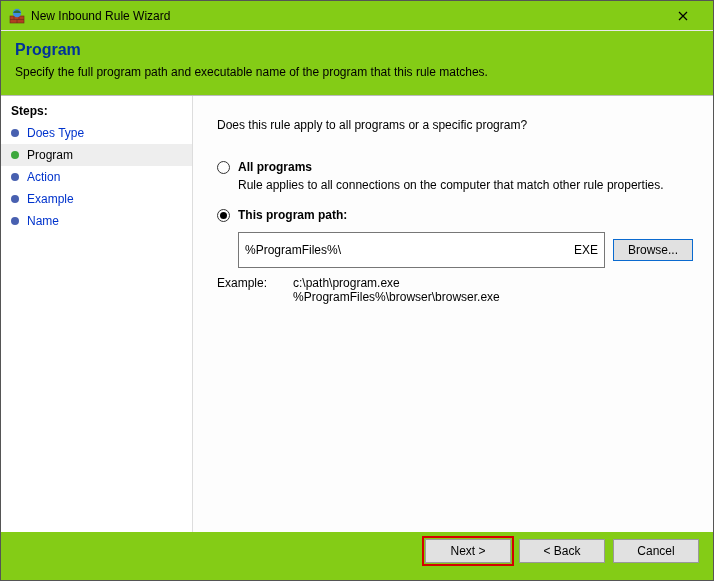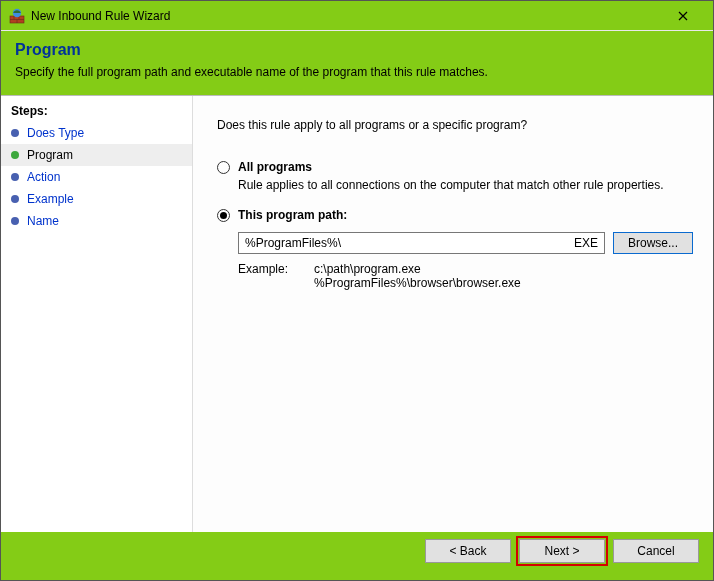--- a/index.html
+++ b/index.html
@@ -118,37 +118,36 @@
     gap: 8px;
     align-items: center;
     margin-top: 6px;
   }
   .path-input {
     flex: 1;
     display:flex;
     align-items:center;
     border: 1px solid #777;
     background:#fff;
-    height: 22px;
+    height: 36px;
     padding: 0 6px;
     font-size: 12px;
   }
   .path-input .val{flex:1;}
   .path-input .ext{color:#000;padding-left:8px;}
   .browse-btn {
     border: 1px solid #0a6acf;
     background: #e1e1e1;
     height: 22px;
     padding: 0 14px;
     font-size: 12px;
     display:flex;align-items:center;justify-content:center;
     white-space:nowrap;
   }
   .example {
-    margin-left: 21px;
     display: flex;
     gap: 26px;
     margin-top: 8px;
     font-size: 12px;
   }
   .example .lines { white-space: pre; }
   .footer {
     height: 48px;
     border-top: 0;
     display: flex;
@@ -256,18 +255,18 @@
         <span class="lines">c:\path\program.exe
 %ProgramFiles%\browser\browser.exe</span>
       </div>
 
       <div style="flex:1"></div>
     </div>
 
   </div>
 
   <div class="footer">
+    <div class="btn highlight">Next &gt;</div>
     <div class="btn">&lt; Back</div>
-    <div class="btn highlight">Next &gt;</div>
     <div class="btn">Cancel</div>
   </div>
 
 </div>
 
 </body></html>

